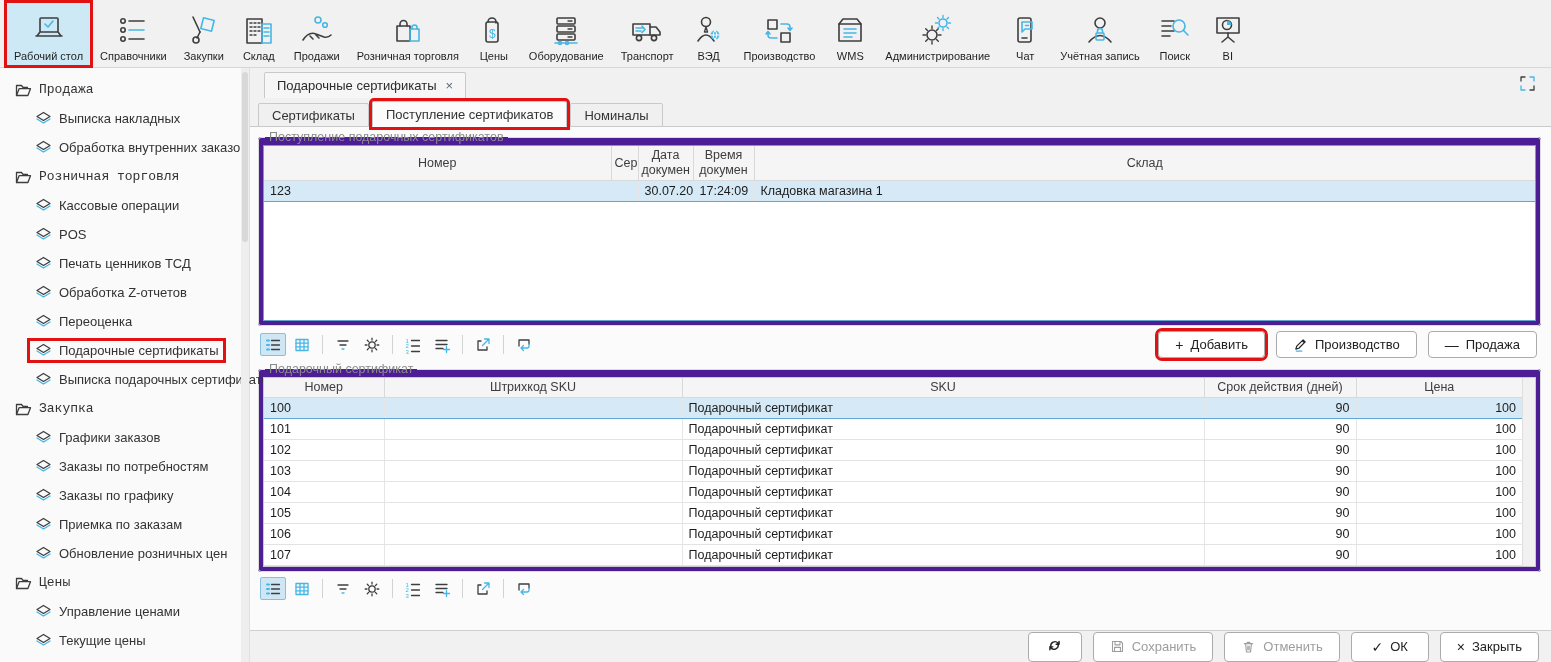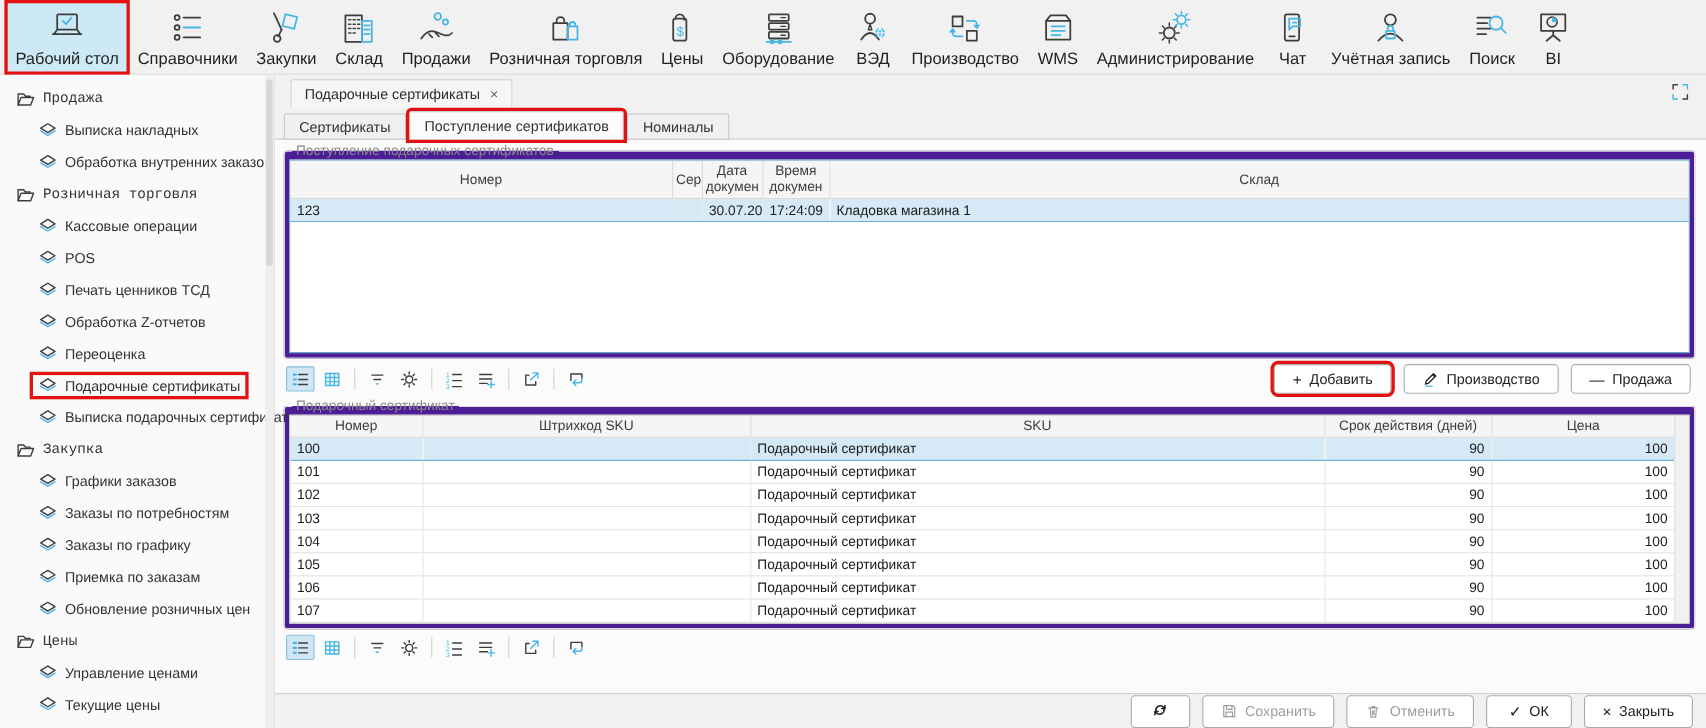--- a/index.html
+++ b/index.html
@@ -13,21 +13,21 @@
   .acf { fill:#45b6e6; stroke:none; }
   .wh { stroke:#ffffff; stroke-width:1; }
 
   
   .topbar { height:68px; background:#f1f1f1; border-bottom:1px solid #d7d7d7;
     display:flex; align-items:stretch; padding:2px 4px 1px 6px; gap:1px; }
   .tb-item { display:flex; flex-direction:column; align-items:center; justify-content:flex-end;
     padding:3px 8px 4px; gap:1px; cursor:default; }
   .tb-item.active { background:#cde9f6; }
   .tb-item.annotated { outline:3px solid #e31212; outline-offset:-1px; }
-  .tb-label { font-size:15px; color:#1f1f1f; white-space:nowrap; }
+  .tb-label { font-size:11px; color:#1f1f1f; white-space:nowrap; }
 
   
   .content { display:flex; height:594px; }
 
   
   .sidebar { width:250px; background:#fafafa; border-right:1px solid #e0e0e0; padding-top:7px; position:relative; flex:none; }
   .tree-item { height:29px; display:flex; align-items:center; }
   .tree-item.folder { padding-left:10px;font-family:Liberation Mono, monospace; }
   .tree-item.leaf { padding-left:30px; }
   .tree-inner { display:inline-flex; align-items:center; gap:7px; padding:2px 5px; }
@@ -189,20 +189,32 @@
           <rect x="9" y="21" width="18" height="6" rx="1"></rect>
           <path d="M20 8 h4 M20 16 h4 M20 24 h4" stroke-width="1.3"></path>
           <path class="ac" d="M7 30 h22"></path>
           <circle class="ac" cx="12" cy="30" r="1.5"></circle>
           <circle class="ac" cx="19" cy="30" r="1.5"></circle>
         </svg>
       </span>
     <span class="tb-label">Оборудование</span>
   </div>
 
+  <div class="tb-item">
+    <span>
+        <svg class="ln" width="36" height="36" viewBox="0 0 36 36">
+          <rect x="4" y="11" width="17" height="11"></rect>
+          <path d="M21 14 h6 l4 5 v3 h-10"></path>
+          <circle cx="10" cy="25" r="2.6"></circle>
+          <circle cx="25" cy="25" r="2.6"></circle>
+          <path class="ac" d="M7 15 h8 M7 18 h5 M13 13 l3 3.5 -3 3"></path>
+        </svg>
+      </span>
+    <span class="tb-label">Транспорт</span>
+  </div>
 
   <div class="tb-item">
     <span>
         <svg class="ln" width="36" height="36" viewBox="0 0 36 36">
           <circle cx="15" cy="9" r="4.5"></circle>
           <path d="M7 28 q8 -12 16 0"></path>
           <path d="M15 14 l-1.6 5 h3.2 z" stroke-width="1.3"></path>
           <circle cx="24" cy="22" r="4.5" fill="#58bce8" stroke="none"></circle>
           <path class="wh" d="M19.5 22 h9 M24 17.5 a6.2 6.2 0 0 1 0 9 M24 17.5 a6.2 6.2 0 0 0 0 9"></path>
         </svg>

